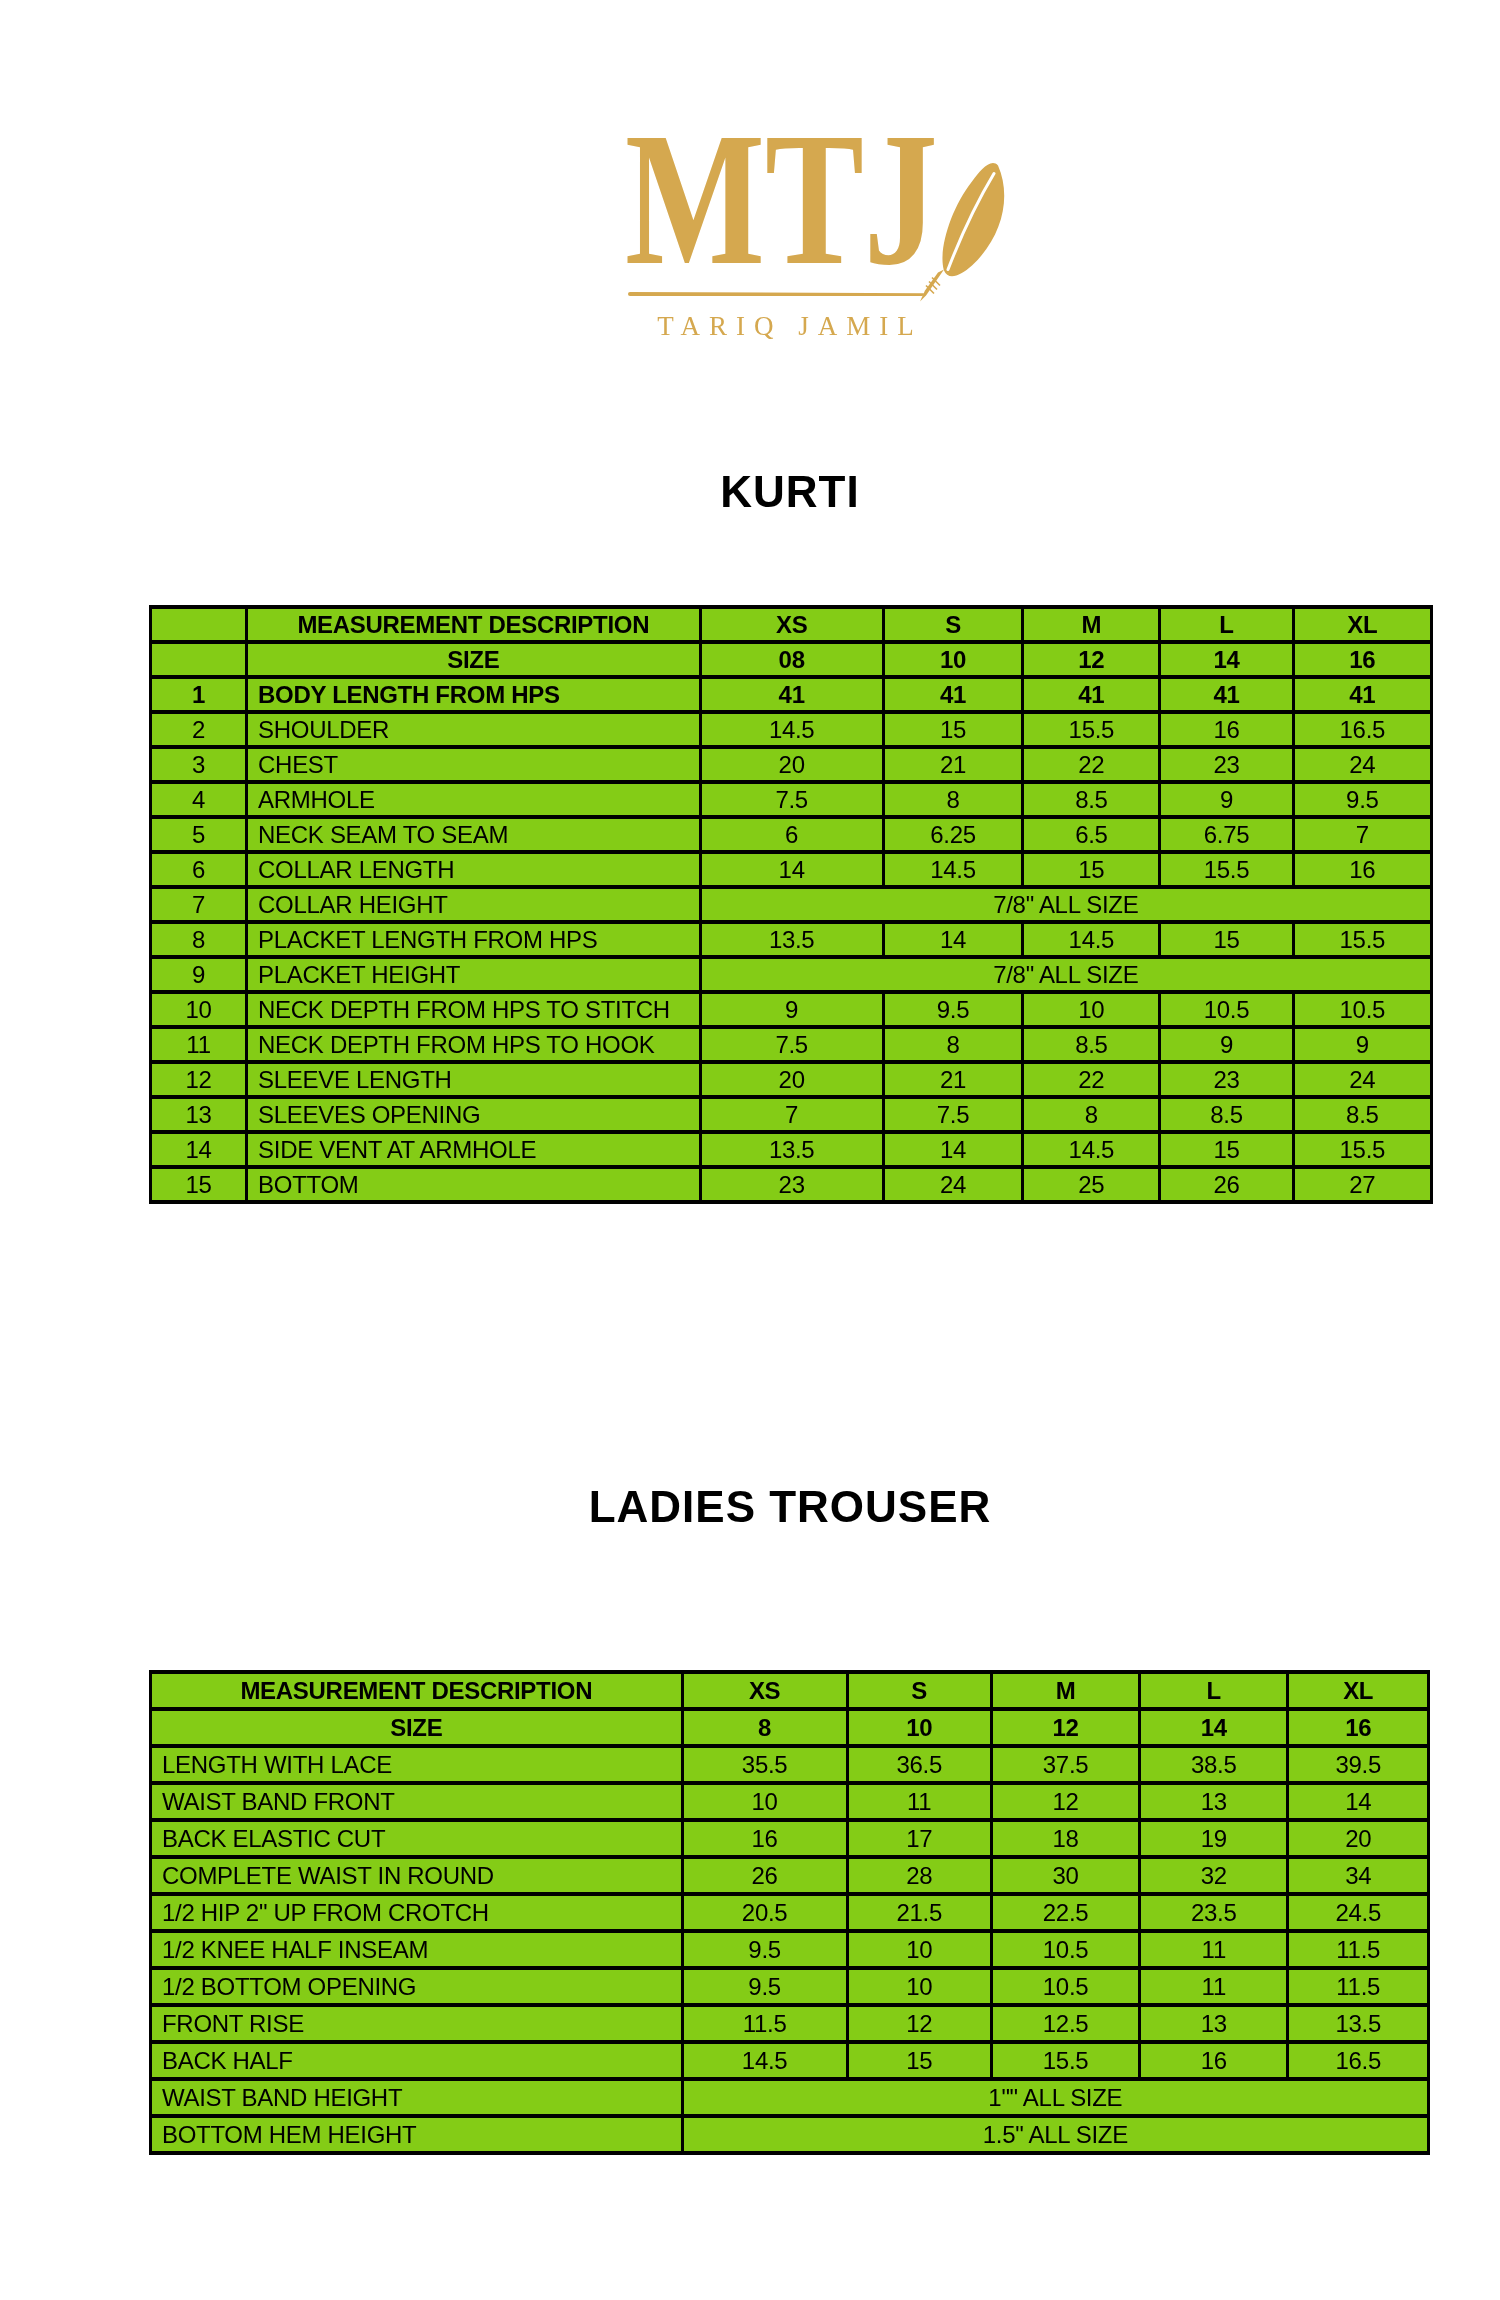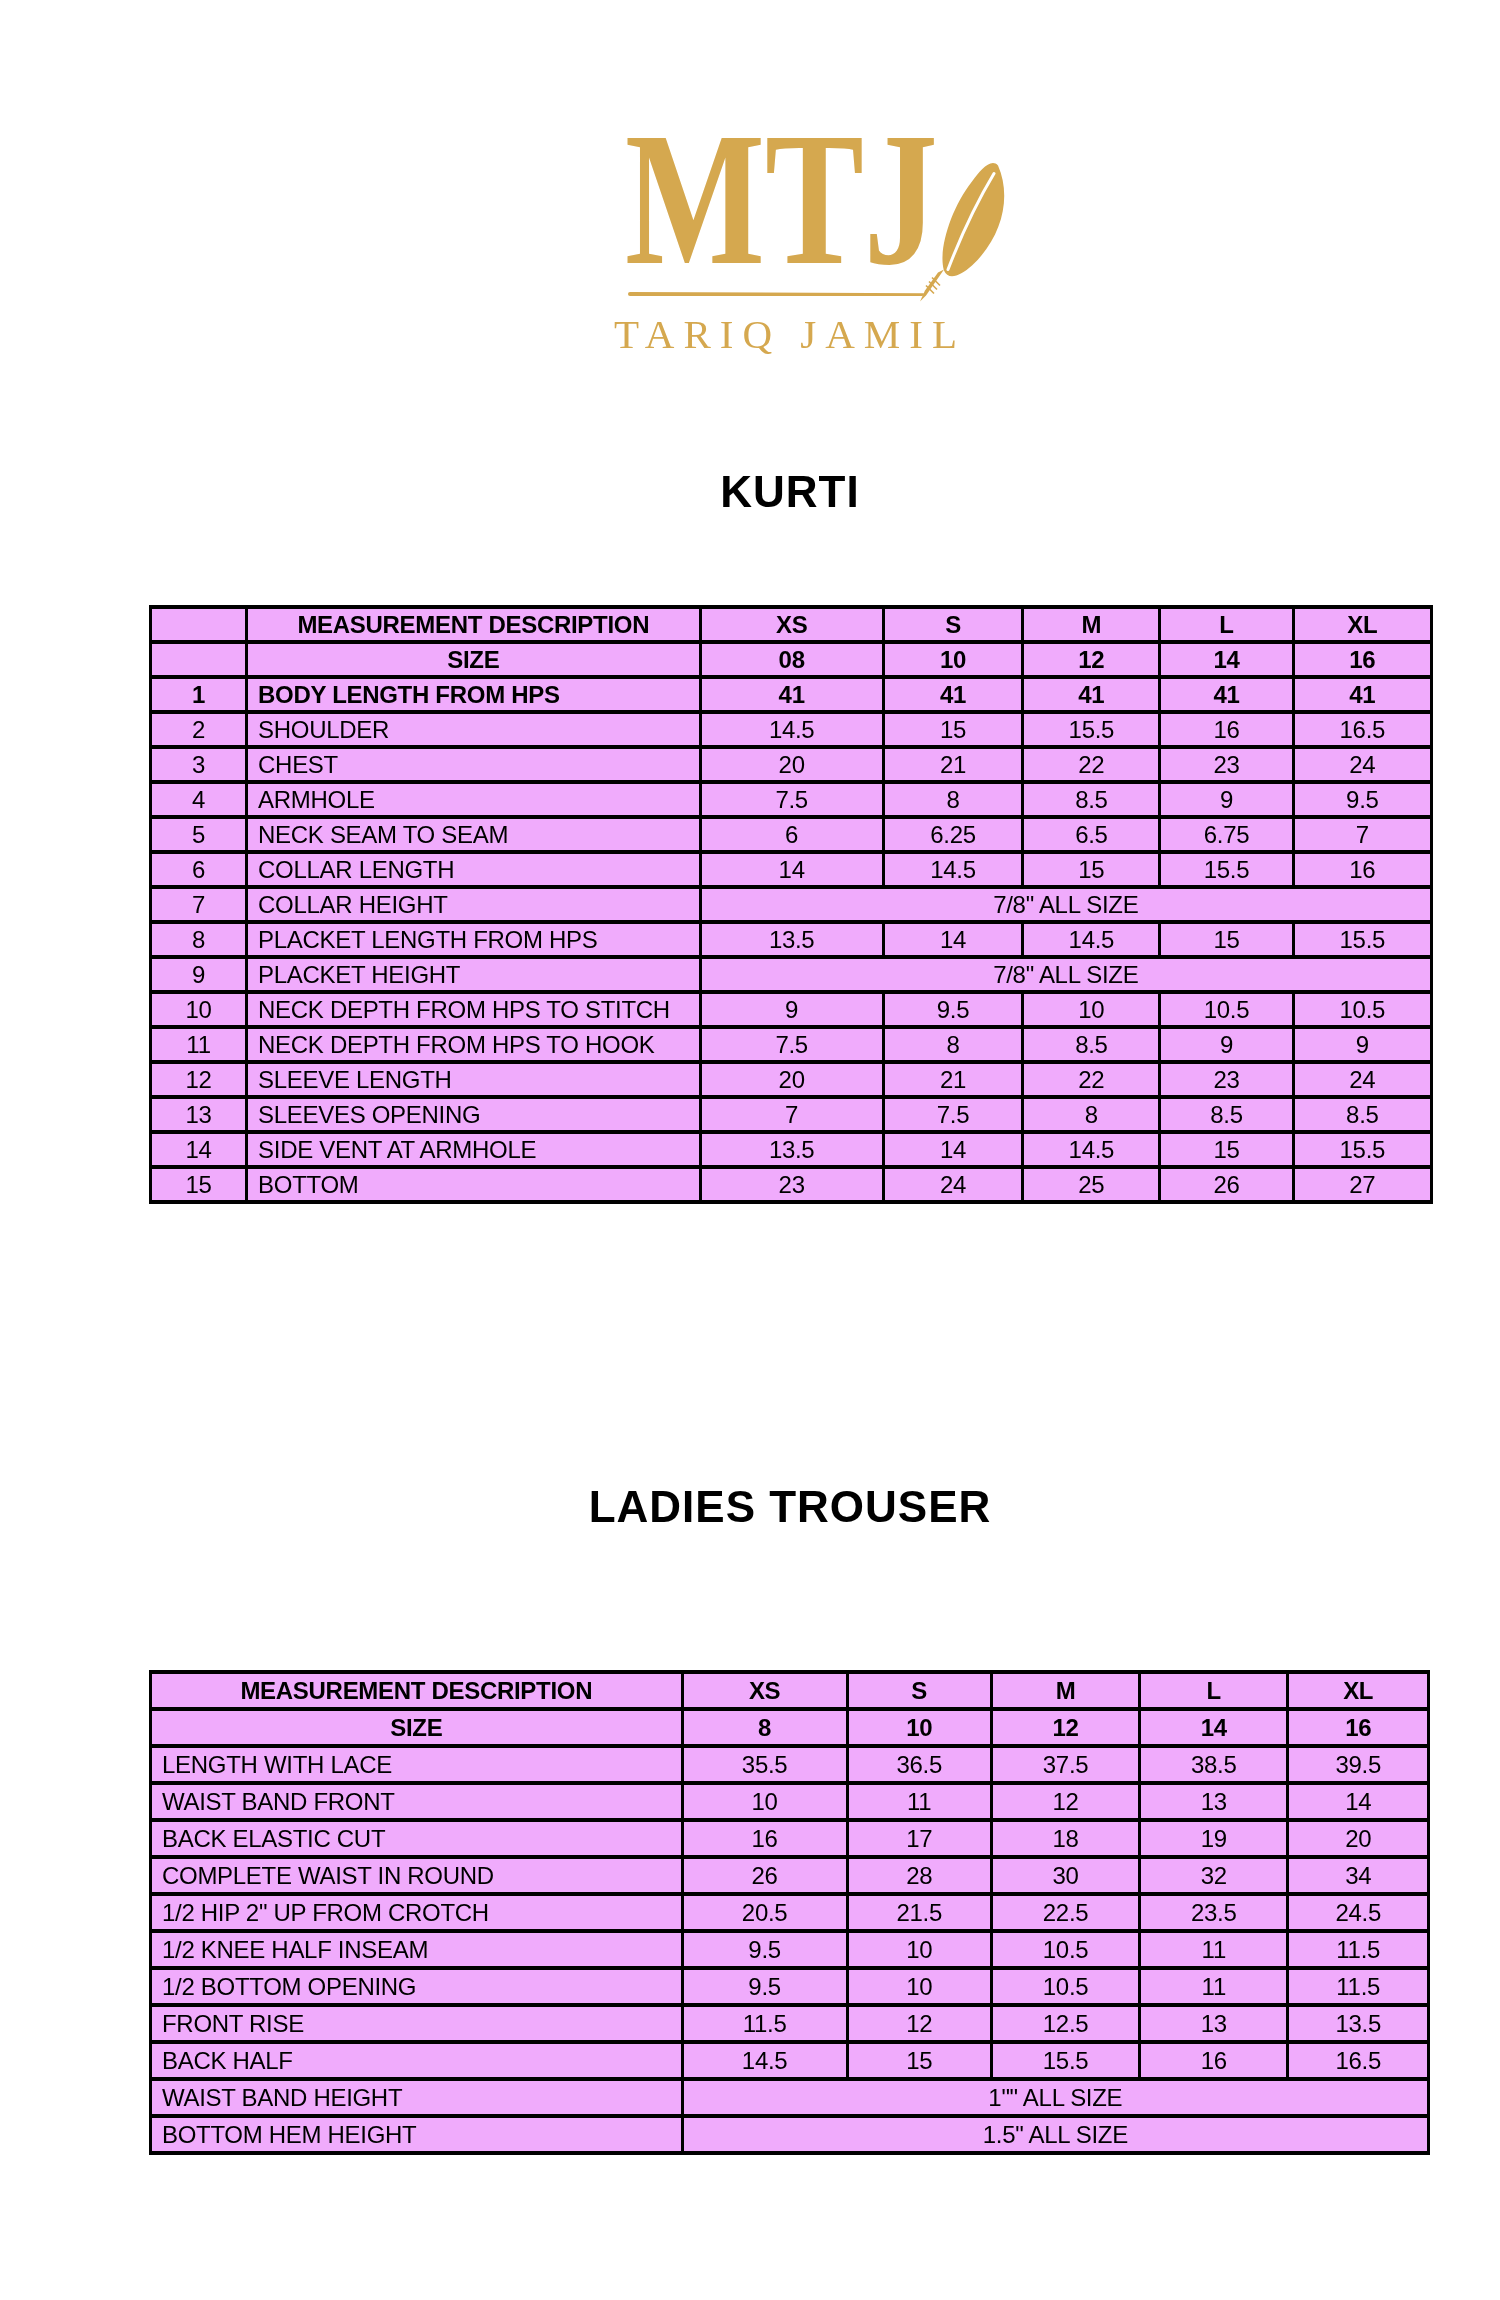--- a/index.html
+++ b/index.html
@@ -29,42 +29,42 @@
     width: 296px; height: 4px;
     background: var(--gold);
     border-radius: 2px;
     clip-path: polygon(0 0, 100% 30%, 100% 100%, 0 100%);
   }
   .logo-feather { position: absolute; left: 858px; top: 158px; width: 118px; height: 148px; }
   .logo-wordmark {
     position: absolute; left: 560px; top: 312px; width: 380px;
     text-align: center;
     font-family: "Liberation Serif", serif;
-    font-size: 41px; line-height: 1.1;
+    font-size: 27px; line-height: 1.1;
     letter-spacing: 9px;
     color: var(--gold);
     white-space: nowrap;
   }
 
   
   .section-title {
     position: absolute; left: 0; width: 1500px;
     text-align: center;
     font-weight: bold; font-size: 44px; line-height: 1;
     letter-spacing: 1px; color: var(--ink);
     white-space: nowrap;
   }
   #kurti-title { top: 470px; }
   #trouser-title { top: 1485px; }
 
   
   table.size-table {
     position: absolute; left: 109px;
     border-collapse: collapse; table-layout: fixed;
-    background: #f0abfc;
+    background: #84cc16;
   }
   #table-kurti   { top: 605px;  width: 1284px; }
   #table-trouser { top: 1670px; width: 1281px; }
 
   .size-table th, .size-table td {
     border: 3px solid #000;
     border-top-width: 4px; border-bottom-width: 4px;
     font-size: 24px; line-height: 1;
     color: var(--ink);
     text-align: center; vertical-align: middle;

